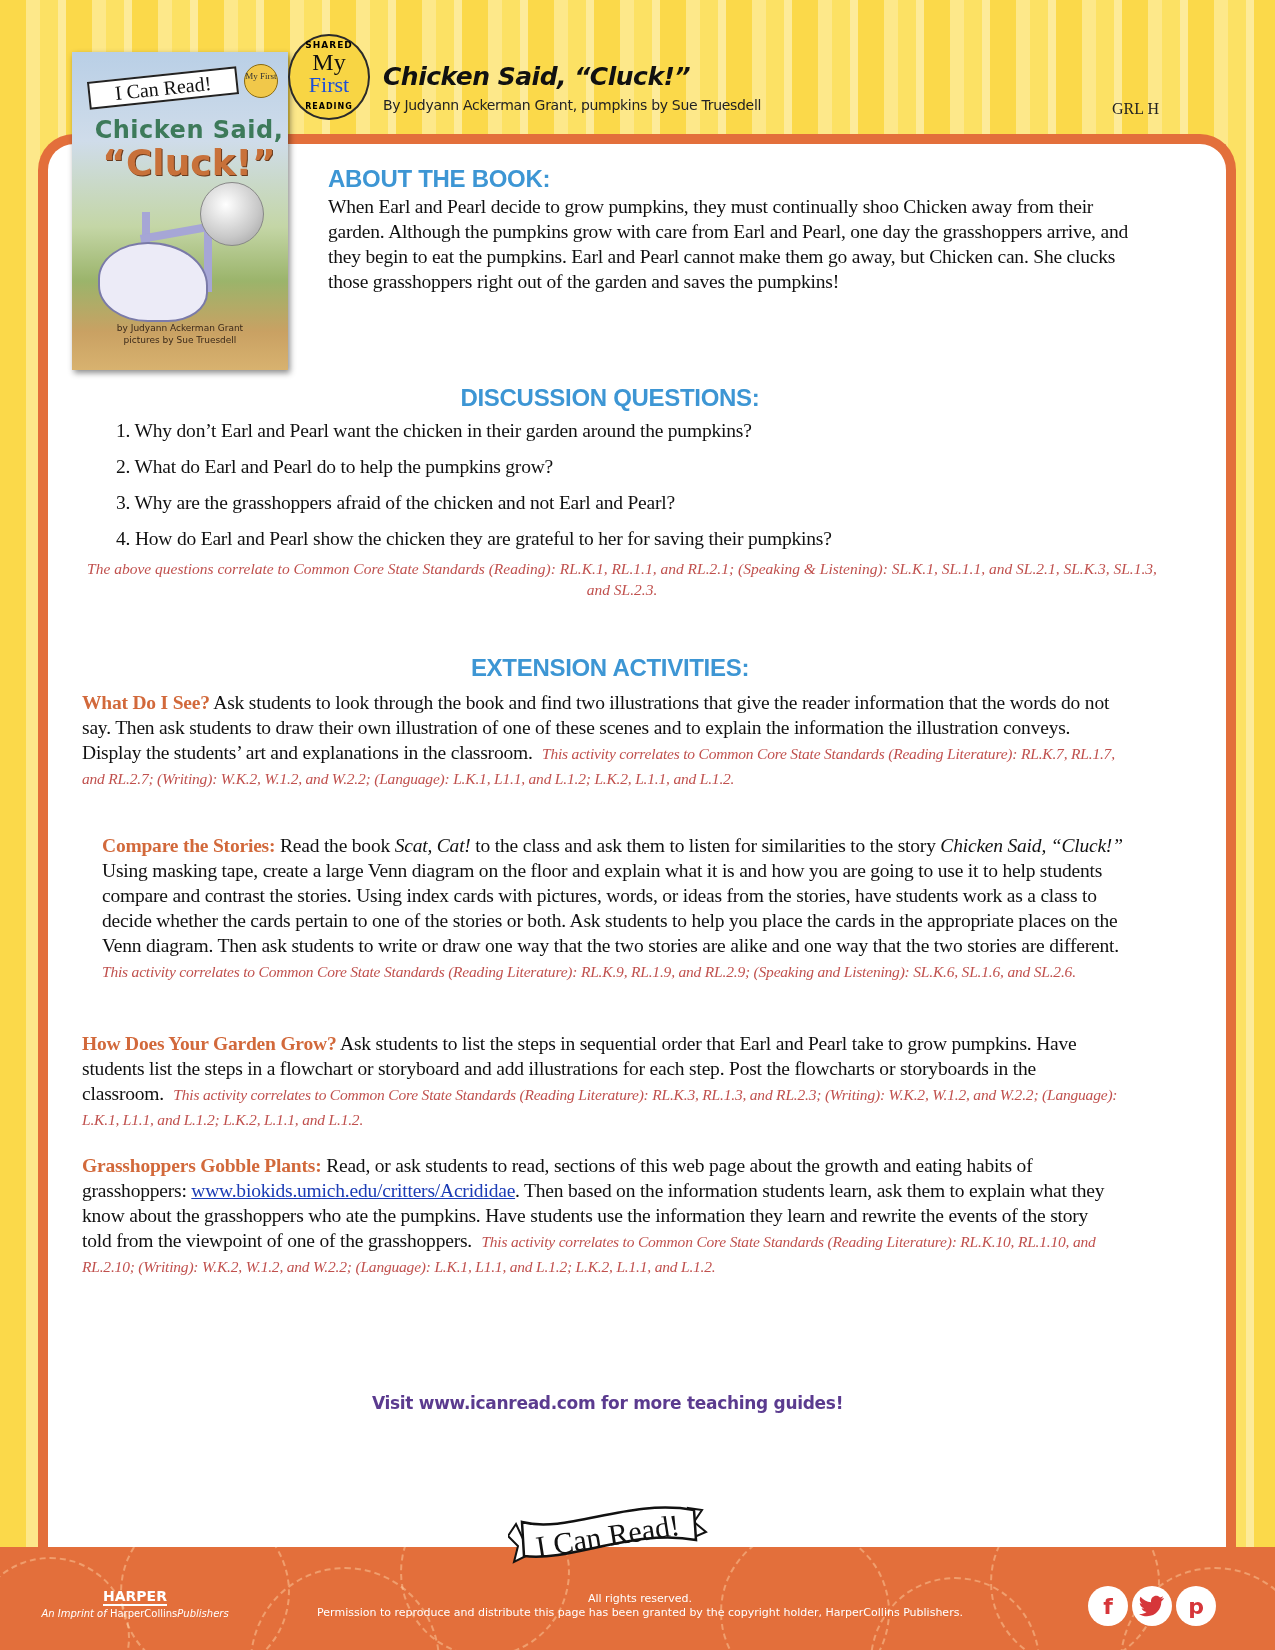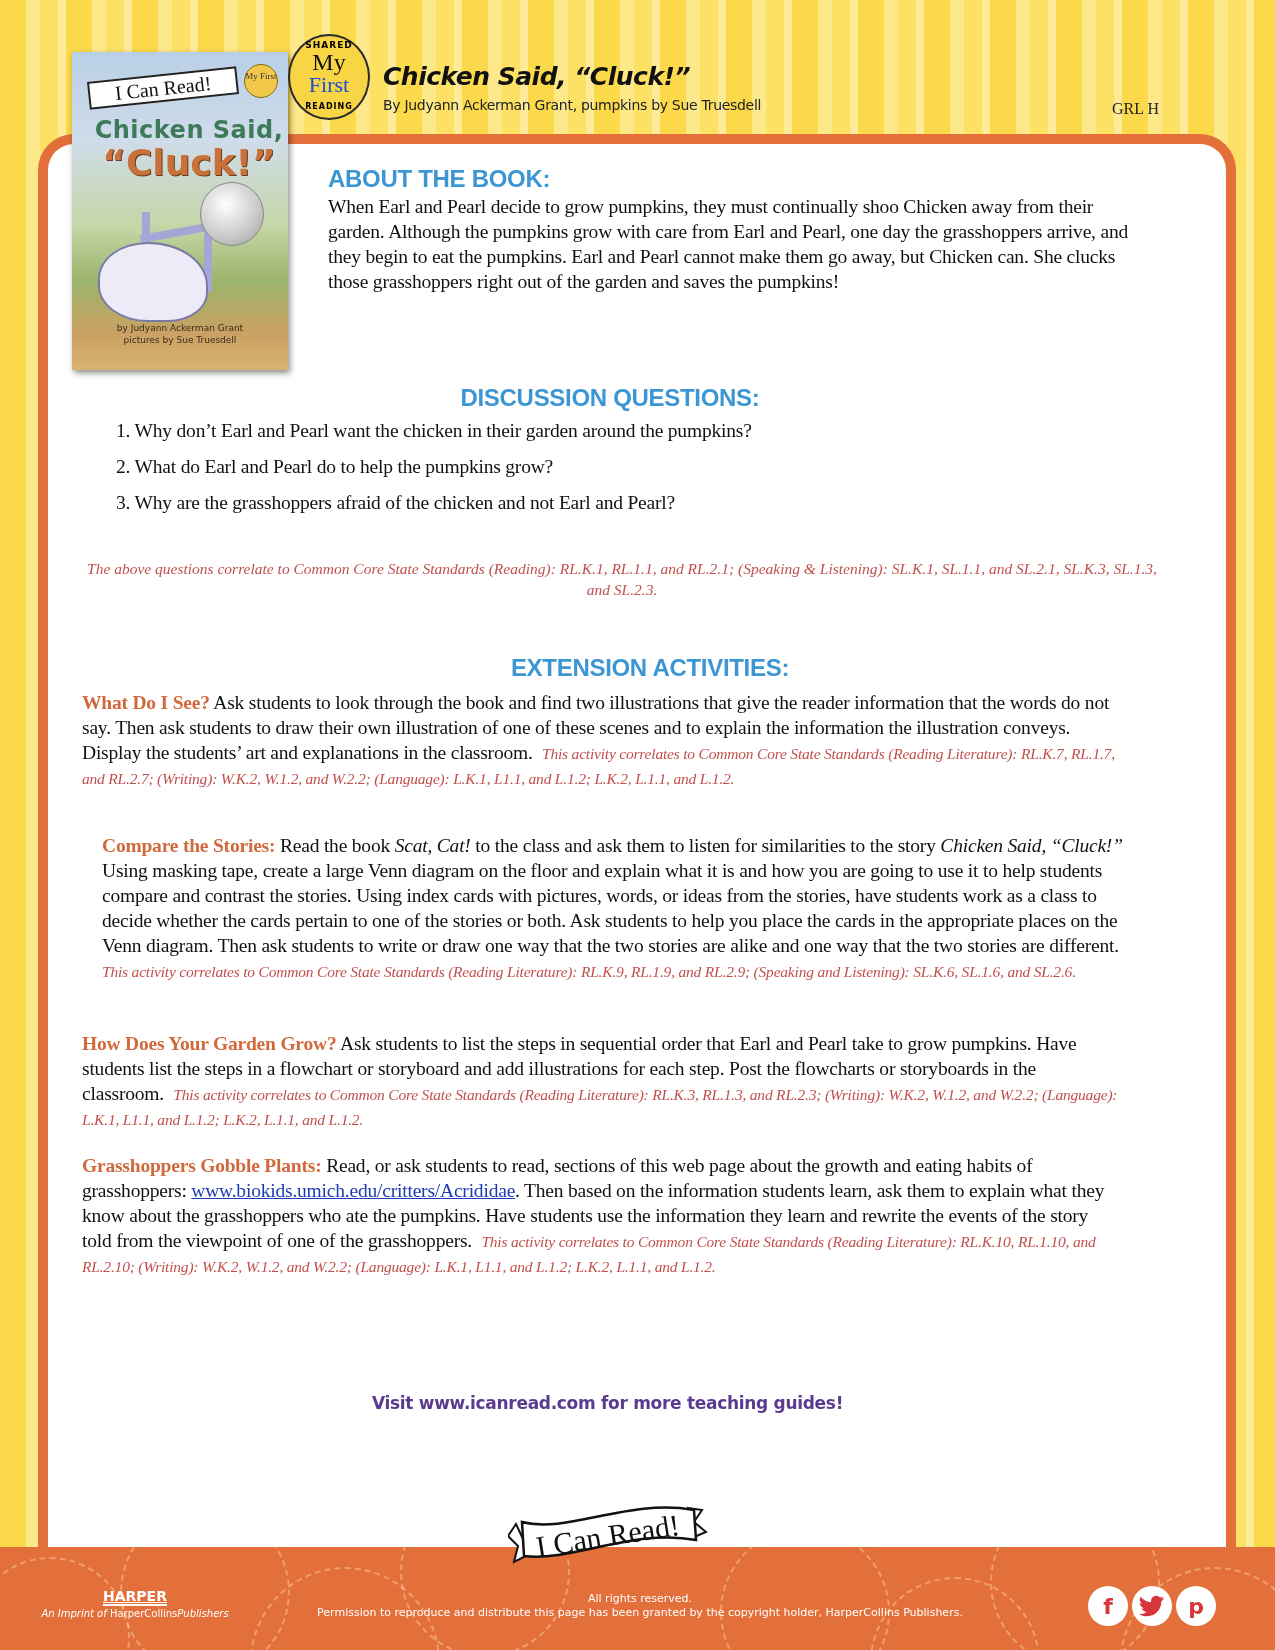--- a/index.html
+++ b/index.html
@@ -137,21 +137,21 @@
     font-size: 19.5px; line-height: 25px; color: #111;
     letter-spacing: -0.2px;
   }
   .disc-head { position: absolute; left: 0; width: 1220px; top: 384px; text-align: center; }
   .questions { position: absolute; left: 82px; top: 418px; width: 1080px; margin-left: 34px; }
   .questions .q { font-size: 19.5px; line-height: 25px; color: #111; height: 36px; letter-spacing: -0.2px; }
   .cc-note {
     font-style: italic; color: #c0504d; font-size: 15.5px; line-height: 21px;
   }
   .disc-note { position: absolute; left: 82px; top: 558px; width: 1080px; text-align: center; }
-  .ext-head { position: absolute; left: 0; width: 1220px; top: 654px; text-align: center; margin-left: 40px; }
+  .ext-head { position: absolute; left: 0; width: 1220px; top: 654px; text-align: center; }
 
   .activity {
     position: absolute; left: 82px; width: 1040px;
     font-size: 19.5px; line-height: 25px; color: #111; letter-spacing: -0.2px;
   }
   .activity .lead { color: #d2693b; font-weight: bold; }
   .activity .cc-note { font-size: 15.5px; line-height: 21px; }
   .act1 { top: 690px; }
   .act2 { top: 833px; margin-left: 20px; }
   .act3 { top: 1031px; }
@@ -164,21 +164,21 @@
     font-size: 17px; color: #5b3b8f; letter-spacing: -0.3px;
   }
   .icr-logo {
     position: absolute; left: 508px; top: 1502px; width: 200px; height: 70px;
     z-index: 3;
   }
   .harper {
     position: absolute; left: 30px; top: 1587px; width: 210px; text-align: center; color: #fff;
     z-index: 2;
   }
-  .harper .h-name { font-family: "DejaVu Sans", sans-serif; font-weight: bold; font-size: 14px; border-bottom: 2px solid #fff; display: inline-block; line-height: 16px; text-decoration: underline; }
+  .harper .h-name { font-family: "DejaVu Sans", sans-serif; font-weight: bold; font-size: 14px; border-bottom: 2px solid #fff; display: inline-block; line-height: 16px; }
   .harper .h-sub { font-family: "DejaVu Sans", sans-serif; font-size: 10px; margin-top: 2px; }
   .harper .h-sub i { font-style: italic; }
   .permission {
     position: absolute; left: 290px; top: 1592px; width: 700px; text-align: center;
     font-family: "DejaVu Sans", sans-serif; font-size: 11px; color: #fff; line-height: 14px;
     z-index: 2;
   }
   .social { position: absolute; left: 1088px; top: 1586px; display: flex; gap: 4px; z-index: 2; }
   .social .s {
     width: 40px; height: 40px; border-radius: 50%; background: #fff;
@@ -228,20 +228,21 @@
 <div class="grl">GRL H</div>
 
 <h2 class="section about-head">ABOUT THE BOOK:</h2>
 <p class="about-text">When Earl and Pearl decide to grow pumpkins, they must continually shoo Chicken away from their garden. Although the pumpkins grow with care from Earl and Pearl, one day the grasshoppers arrive, and they begin to eat the pumpkins. Earl and Pearl cannot make them go away, but Chicken can. She clucks those grasshoppers right out of the garden and saves the pumpkins!</p>
 
 <h2 class="section disc-head">DISCUSSION QUESTIONS:</h2>
 <div class="questions">
   <div class="q">1. Why don’t Earl and Pearl want the chicken in their garden around the pumpkins?</div>
   <div class="q">2. What do Earl and Pearl do to help the pumpkins grow?</div>
   <div class="q">3. Why are the grasshoppers afraid of the chicken and not Earl and Pearl?</div>
+  <div class="q">4. How do Earl and Pearl show the chicken they are grateful to her for saving their pumpkins?</div>
 </div>
 <div class="cc-note disc-note">The above questions correlate to Common Core State Standards (Reading): RL.K.1, RL.1.1, and RL.2.1; (Speaking &amp; Listening): SL.K.1, SL.1.1, and SL.2.1, SL.K.3, SL.1.3, and SL.2.3.</div>
 
 <h2 class="section ext-head">EXTENSION ACTIVITIES:</h2>
 
 <div class="activity act1">
   <span class="lead">What Do I See?</span><span> Ask students to look through the book and find two illustrations that give the reader information that the words do not say. Then ask students to draw their own illustration of one of these scenes and to explain the information the illustration conveys. Display the students’ art and explanations in the classroom.</span>&nbsp;
   <span class="cc-note">This activity correlates to Common Core State Standards (Reading Literature): RL.K.7, RL.1.7, and RL.2.7; (Writing): W.K.2, W.1.2, and W.2.2; (Language): L.K.1, L1.1, and L.1.2; L.K.2, L.1.1, and L.1.2.</span>
 </div>
 

